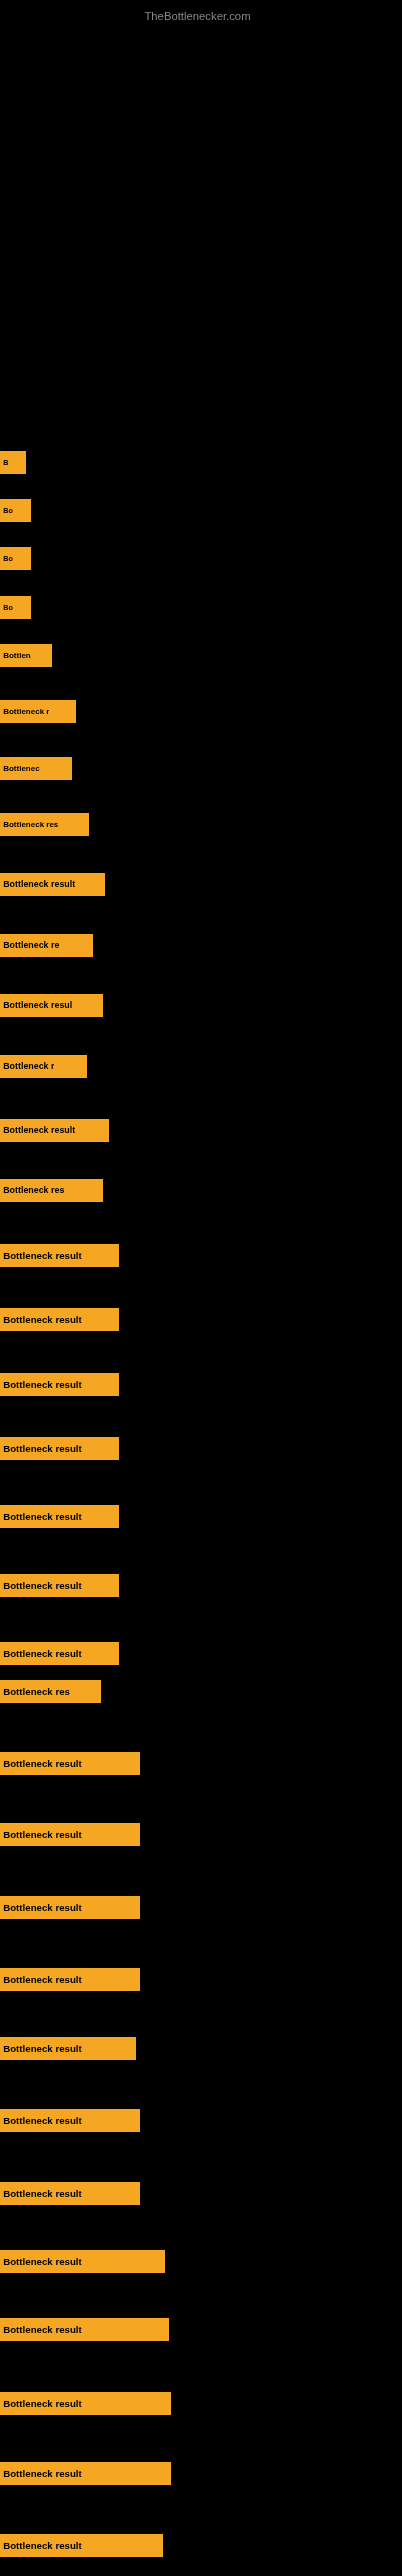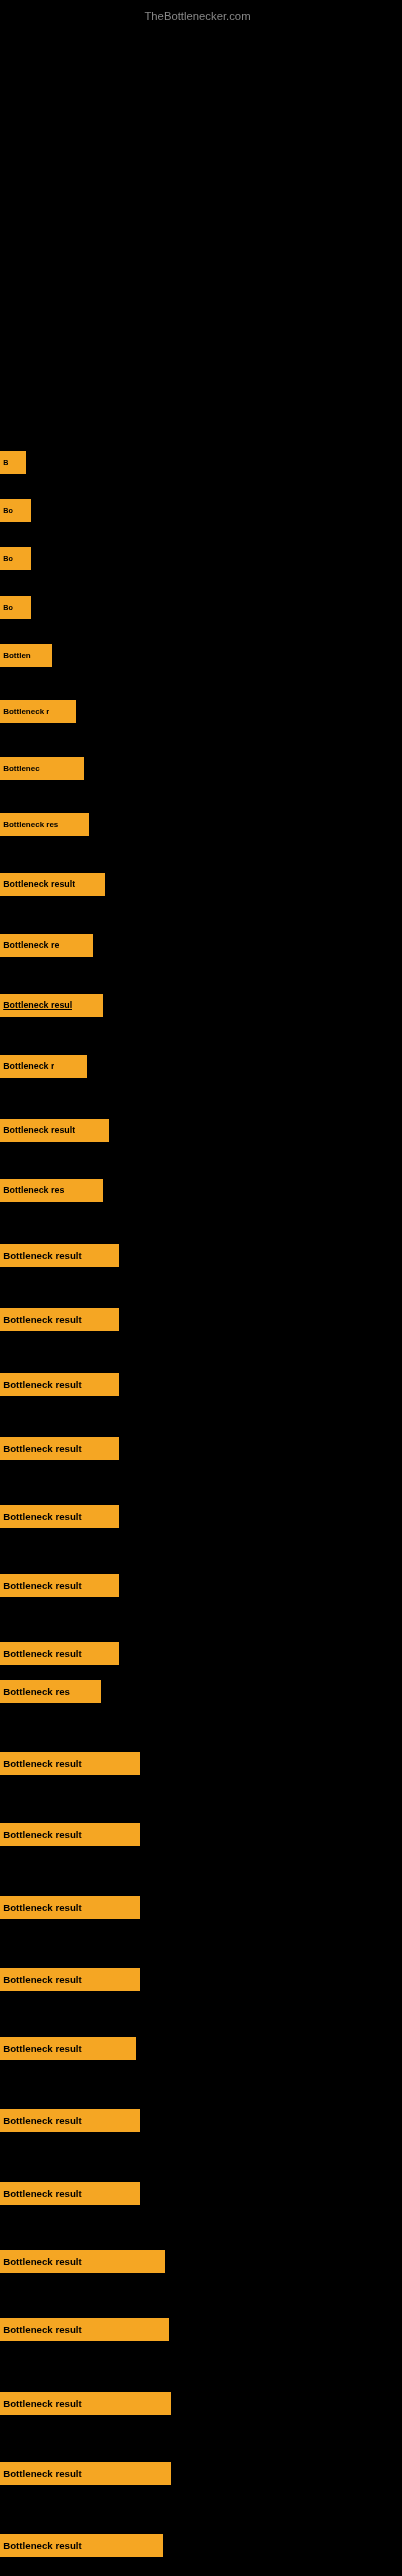--- a/index.html
+++ b/index.html
@@ -45,33 +45,33 @@
     </div>
     <div style="position: absolute; top: 596px; left: 0px; width: 31px; height: 22.5px; background-color: rgb(245, 166, 35); display: flex; align-items: center; padding: 1.6px 3.2px; overflow: hidden;">
       <span style="color: rgb(0, 0, 0); font-weight: bold; font-size: 7.2px; white-space: nowrap; overflow: hidden;">Bo</span>
     </div>
     <div style="position: absolute; top: 644px; left: 0px; width: 52px; height: 22.5px; background-color: rgb(245, 166, 35); display: flex; align-items: center; padding: 1.6px 3.2px; overflow: hidden;">
       <span style="color: rgb(0, 0, 0); font-weight: bold; font-size: 8px; white-space: nowrap; overflow: hidden;">Bottlen</span>
     </div>
     <div style="position: absolute; top: 700px; left: 0px; width: 76px; height: 22.5px; background-color: rgb(245, 166, 35); display: flex; align-items: center; padding: 1.6px 3.2px; overflow: hidden;">
       <span style="color: rgb(0, 0, 0); font-weight: bold; font-size: 8px; white-space: nowrap; overflow: hidden;">Bottleneck r</span>
     </div>
-    <div style="position: absolute; top: 757px; left: 0px; width: 84px; height: 22.5px; background-color: rgb(245, 166, 35); display: flex; align-items: center; padding: 1.6px 3.2px; overflow: hidden;">
+    <div style="position: absolute; top: 757px; left: 0px; width: 72px; height: 22.5px; background-color: rgb(245, 166, 35); display: flex; align-items: center; padding: 1.6px 3.2px; overflow: hidden;">
       <span style="color: rgb(0, 0, 0); font-weight: bold; font-size: 8px; white-space: nowrap; overflow: hidden;">Bottlenec</span>
     </div>
     <div style="position: absolute; top: 813px; left: 0px; width: 89px; height: 22.5px; background-color: rgb(245, 166, 35); display: flex; align-items: center; padding: 1.6px 3.2px; overflow: hidden;">
       <span style="color: rgb(0, 0, 0); font-weight: bold; font-size: 8px; white-space: nowrap; overflow: hidden;">Bottleneck res</span>
     </div>
     <div style="position: absolute; top: 873px; left: 0px; width: 105px; height: 22.5px; background-color: rgb(245, 166, 35); display: flex; align-items: center; padding: 1.6px 3.2px; overflow: hidden;">
       <span style="color: rgb(0, 0, 0); font-weight: bold; font-size: 8.9px; white-space: nowrap; overflow: hidden;">Bottleneck result</span>
     </div>
     <div style="position: absolute; top: 934px; left: 0px; width: 93px; height: 22.5px; background-color: rgb(245, 166, 35); display: flex; align-items: center; padding: 1.6px 3.2px; overflow: hidden;">
       <span style="color: rgb(0, 0, 0); font-weight: bold; font-size: 8.9px; white-space: nowrap; overflow: hidden;">Bottleneck re</span>
     </div>
-    <div style="position: absolute; top: 994px; left: 0px; width: 103px; height: 22.5px; background-color: rgb(245, 166, 35); display: flex; align-items: center; padding: 1.6px 3.2px; overflow: hidden; text-decoration: underline;">
+    <div style="position: absolute; top: 994px; left: 0px; width: 103px; height: 22.5px; background-color: rgb(245, 166, 35); display: flex; align-items: center; padding: 1.6px 3.2px; overflow: hidden;">
       <span style="color: rgb(0, 0, 0); font-weight: bold; font-size: 8.9px; white-space: nowrap; overflow: hidden;">Bottleneck resul</span>
     </div>
     <div style="position: absolute; top: 1055px; left: 0px; width: 87px; height: 22.5px; background-color: rgb(245, 166, 35); display: flex; align-items: center; padding: 1.6px 3.2px; overflow: hidden;">
       <span style="color: rgb(0, 0, 0); font-weight: bold; font-size: 8.9px; white-space: nowrap; overflow: hidden;">Bottleneck r</span>
     </div>
     <div style="position: absolute; top: 1119px; left: 0px; width: 109px; height: 22.5px; background-color: rgb(245, 166, 35); display: flex; align-items: center; padding: 1.6px 3.2px; overflow: hidden;">
       <span style="color: rgb(0, 0, 0); font-weight: bold; font-size: 8.9px; white-space: nowrap; overflow: hidden;">Bottleneck result</span>
     </div>
     <div style="position: absolute; top: 1179px; left: 0px; width: 103px; height: 22.5px; background-color: rgb(245, 166, 35); display: flex; align-items: center; padding: 1.6px 3.2px; overflow: hidden;">
       <span style="color: rgb(0, 0, 0); font-weight: bold; font-size: 8.9px; white-space: nowrap; overflow: hidden;">Bottleneck res</span>

